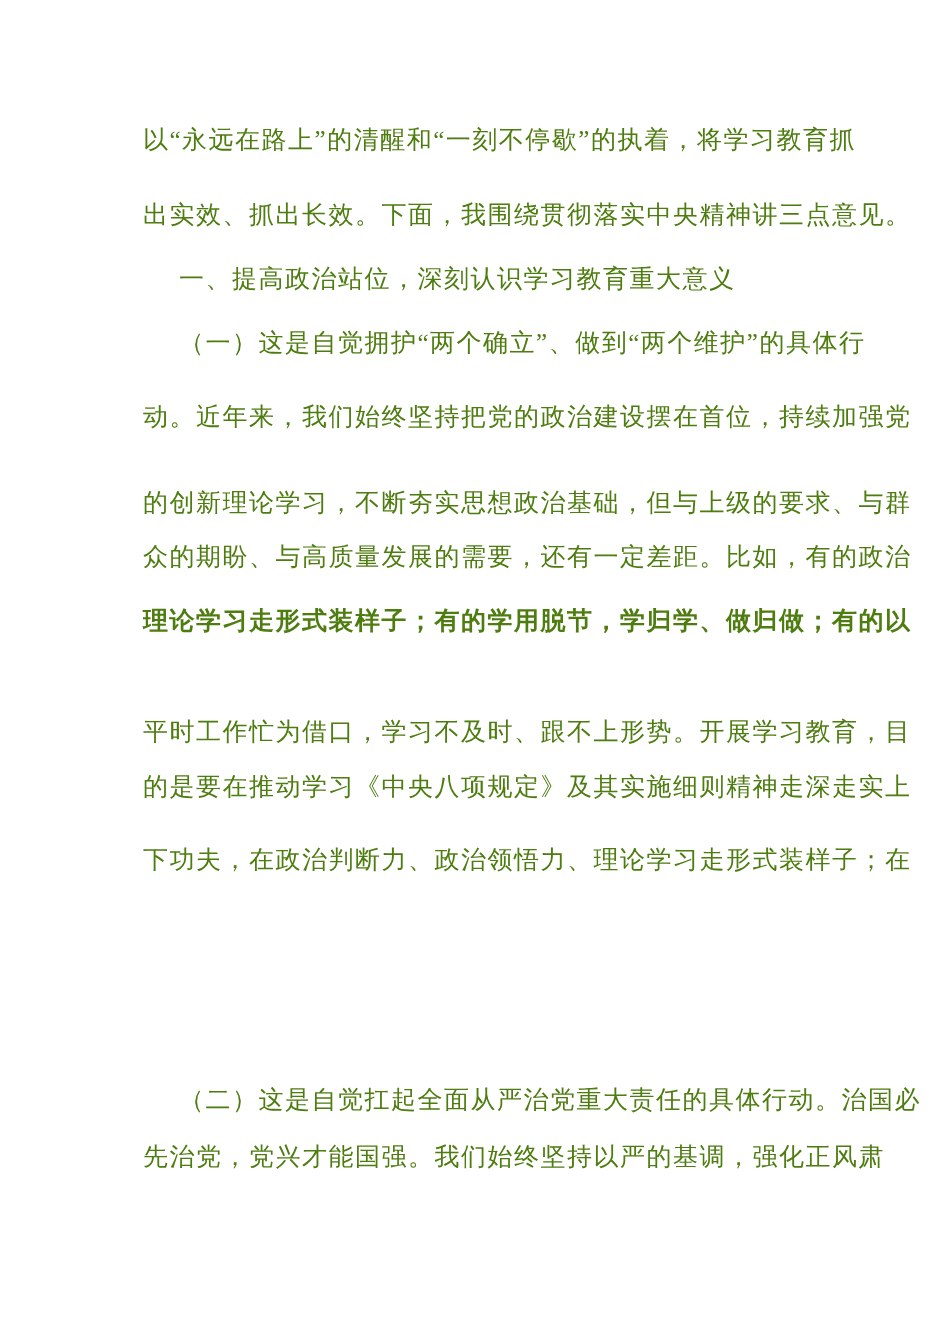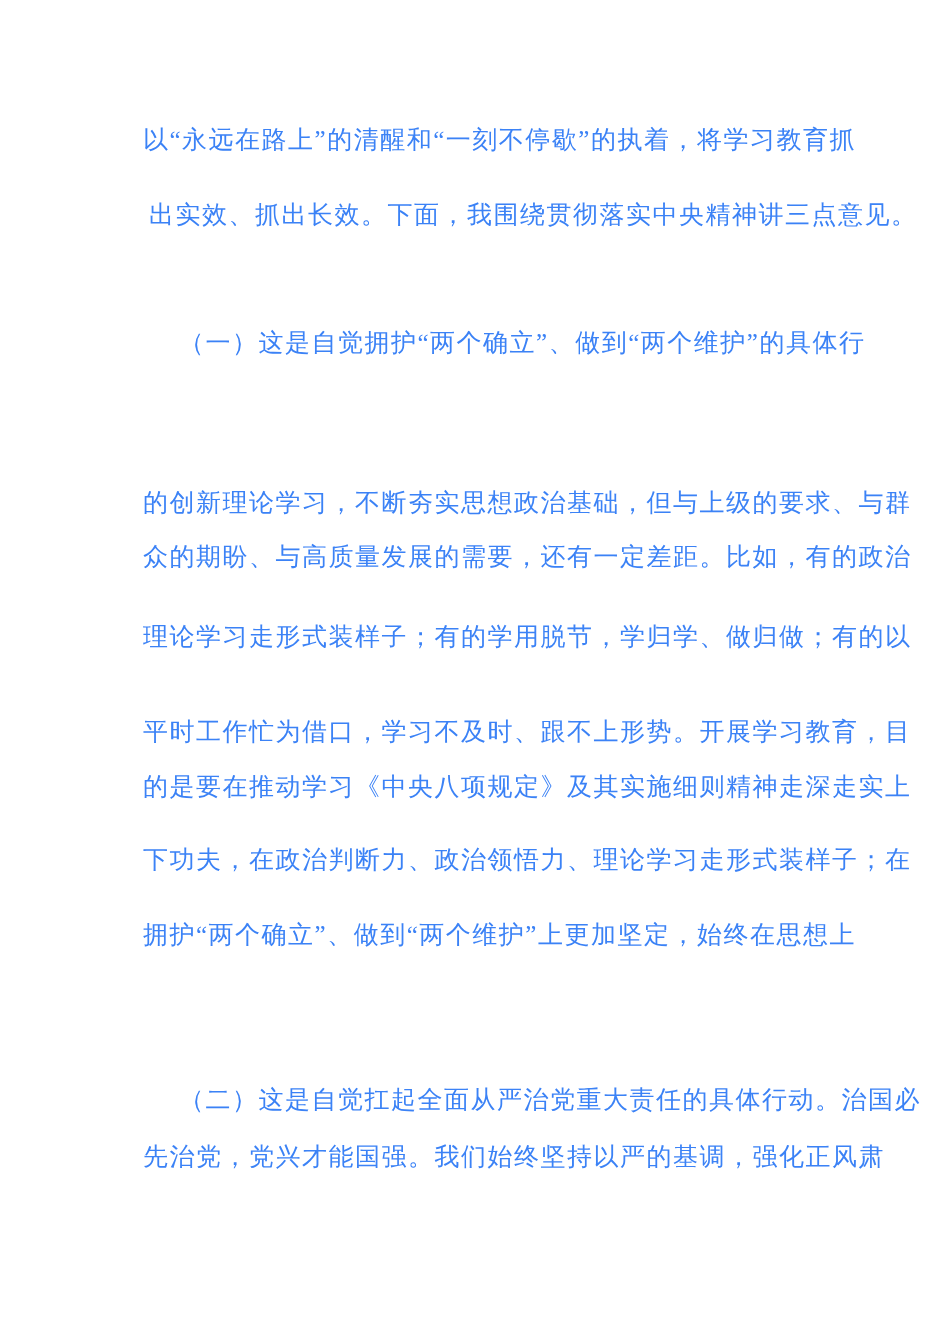--- a/index.html
+++ b/index.html
@@ -20,54 +20,55 @@
     top: 0;
     width: 950px;
     height: 1344px;
     background: #ffffff;
   }
   .text-line {
     position: absolute;
     left: 143px;
     font-size: 25px;
     line-height: 30px;
-    color: #3b82f6;
+    color: #4d7c0f;
     white-space: nowrap;
     letter-spacing: 1.5px;
     font-weight: 400;
   }
   .text-line.indent {
     padding-left: 36px;
   }
   
   .l0  { top: 125px; }
-  .l1  { top: 200px; margin-left: 6px; }
+  .l1  { top: 200px; }
   .l2  { top: 264px; }
   .l3  { top: 328px; }
   .l4  { top: 402px; }
   .l5  { top: 488px; }
   .l6  { top: 542px; }
-  .l7  { top: 622px; }
+  .l7  { top: 606px; font-weight: bold; }
   .l8  { top: 697px; margin-top: 20px; }
   .l9  { top: 772px; }
   .l10 { top: 845px; }
   .l11 { top: 920px; }
   .l12 { top: 994px; }
   .l13 { top: 1067px; margin-top: 18px; }
   .l14 { top: 1142px; }
 </style>
 </head>
 <body>
 
 <div class="page">
   <div class="text-line l0">以“永远在路上”的清醒和“一刻不停歇”的执着，将学习教育抓</div>
   <div class="text-line l1">出实效、抓出长效。下面，我围绕贯彻落实中央精神讲三点意见。</div>
+  <div class="text-line l2 indent">一、提高政治站位，深刻认识学习教育重大意义</div>
   <div class="text-line l3 indent">（一）这是自觉拥护“两个确立”、做到“两个维护”的具体行</div>
+  <div class="text-line l4">动。近年来，我们始终坚持把党的政治建设摆在首位，持续加强党</div>
   <div class="text-line l5">的创新理论学习，不断夯实思想政治基础，但与上级的要求、与群</div>
   <div class="text-line l6">众的期盼、与高质量发展的需要，还有一定差距。比如，有的政治</div>
   <div class="text-line l7">理论学习走形式装样子；有的学用脱节，学归学、做归做；有的以</div>
   <div class="text-line l8">平时工作忙为借口，学习不及时、跟不上形势。开展学习教育，目</div>
   <div class="text-line l9">的是要在推动学习《中央八项规定》及其实施细则精神走深走实上</div>
   <div class="text-line l10">下功夫，在政治判断力、政治领悟力、理论学习走形式装样子；在</div>
-  <div class="text-line l11">拥护“两个确立”、做到“两个维护”上更加坚定，始终在思想上</div>
   <div class="text-line l13 indent">（二）这是自觉扛起全面从严治党重大责任的具体行动。治国必</div>
   <div class="text-line l14">先治党，党兴才能国强。我们始终坚持以严的基调，强化正风肃</div>
 </div>
 
 </body></html>

